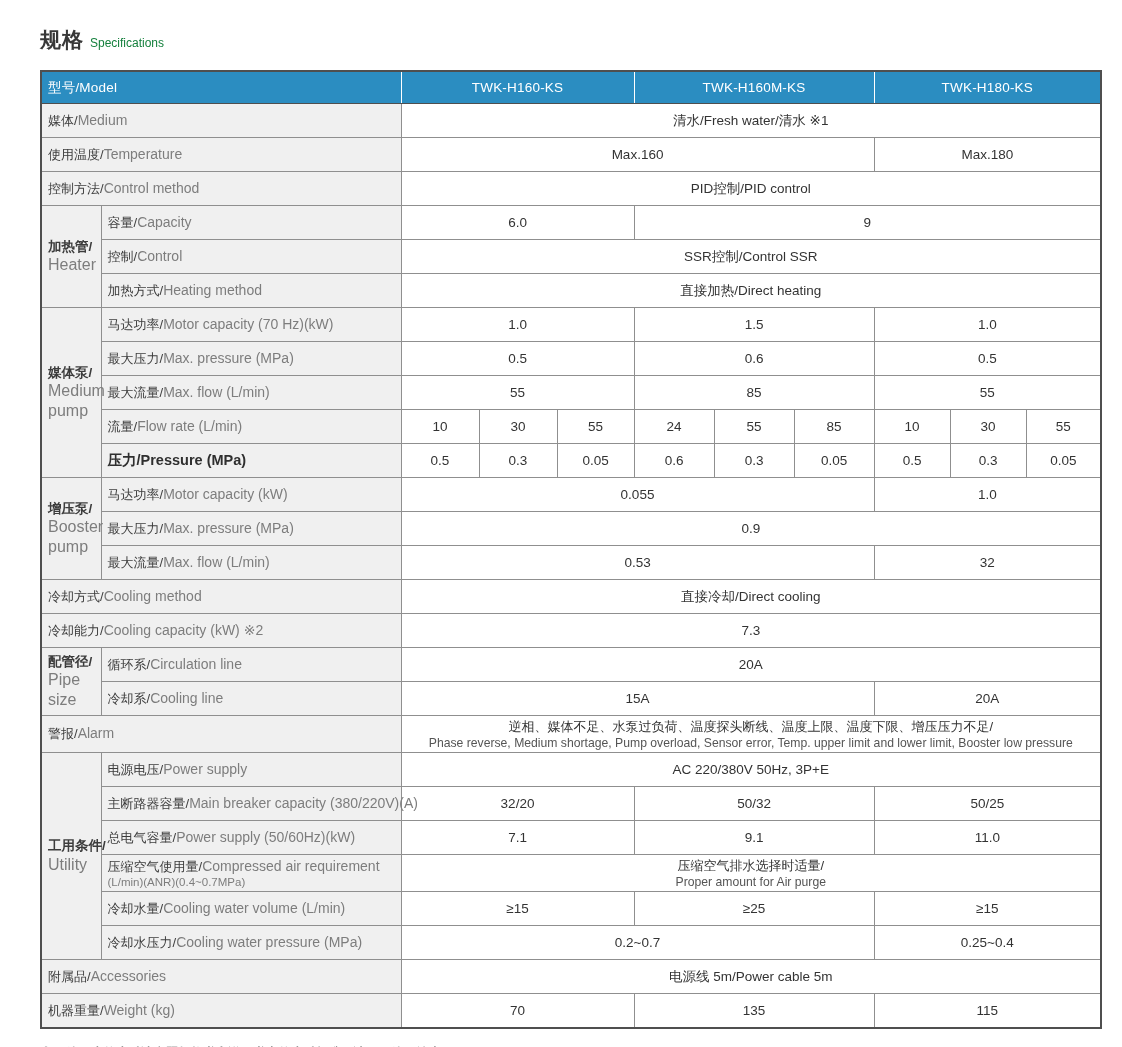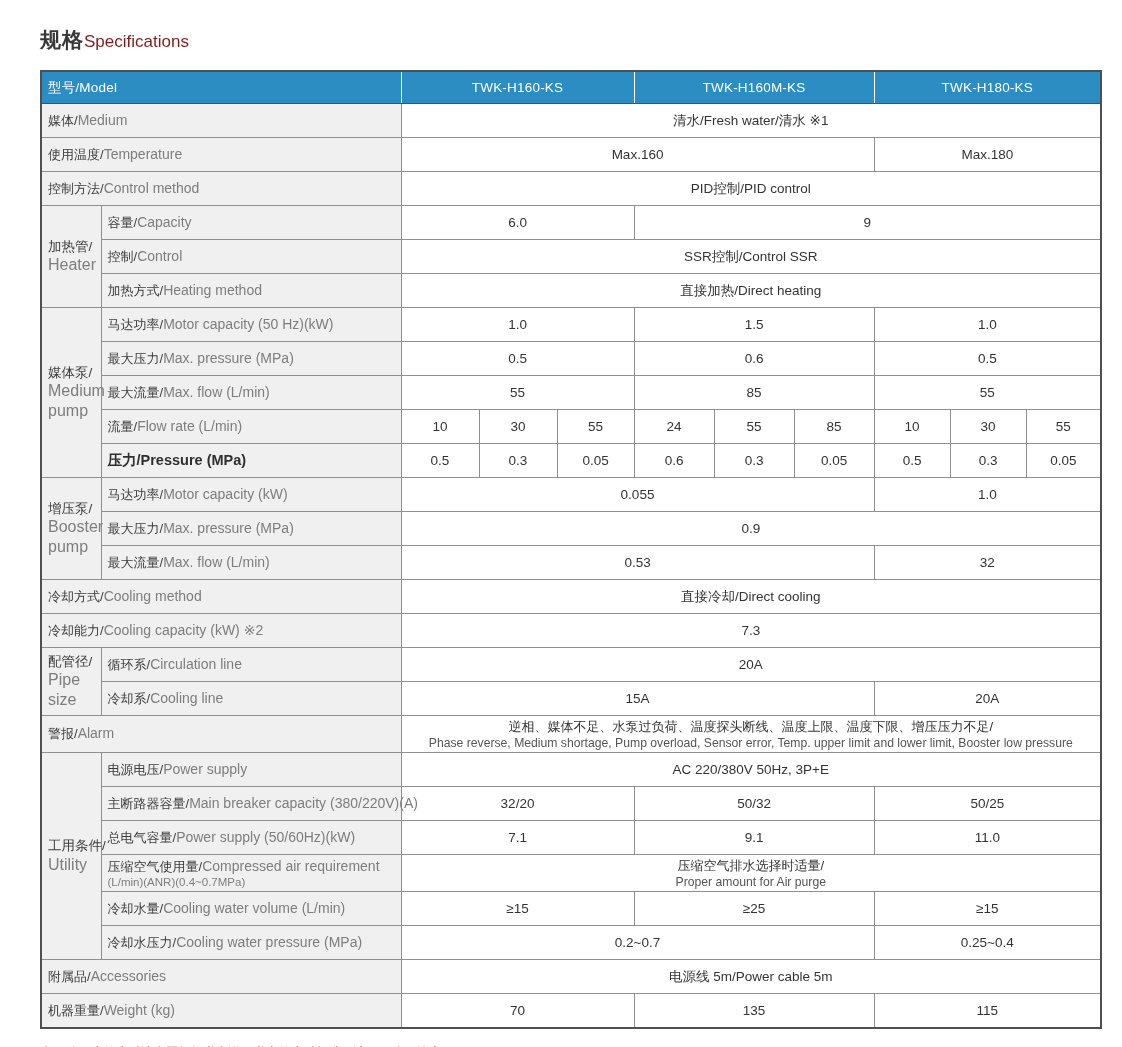--- a/index.html
+++ b/index.html
@@ -6,21 +6,21 @@
   body{
     width:1122px;height:1047px;overflow:hidden;
     font-family:"Liberation Sans","DejaVu Sans",sans-serif;
     color:#3a3a3a;
   }
   .page{padding:26px 20px 0 40px;}
 
   
   .title{margin:0 0 16px 0;}
   .title .t-zh{font-size:21px;font-weight:bold;color:#383838;letter-spacing:1px;}
-  .title .t-en{font-size:17px;color:#7f1d1d;}
+  .title .t-en{font-size:12px;color:#15803d;margin-left:6px;}
 
   
   table.specs{
     width:1060px;border-collapse:collapse;table-layout:fixed;
     border:2px solid #4f4f4f;
   }
   table.specs td{
     border:1px solid #8f8f8f;
     height:29px;padding:2px 6px;vertical-align:middle;
     font-size:13.5px;color:#333333;
@@ -35,21 +35,21 @@
   td.lbl{
     background:#F0F0F0;text-align:left;padding-left:9px;white-space:nowrap;
   }
   td.lbl .zh{font-weight:normal;color:#3c3c3c;font-size:13px;}
   td.lbl .en{color:#7d7d7d;font-size:14px;}
   td.lbl.strong .zh,td.lbl.strong .en{color:#2f2f2f;font-weight:bold;font-size:14.5px;}
   td.grp{
     background:#F0F0F0;text-align:left;padding:2px 3px 2px 6px;
     font-size:12px;line-height:1.2;white-space:nowrap;
   }
-  td.grp .zh{font-weight:normal;color:#3c3c3c;}
+  td.grp .zh{font-weight:bold;color:#3c3c3c;}
   td.grp .en{display:block;color:#7d7d7d;font-size:16px;white-space:normal;}
   td.val{background:#ffffff;text-align:center;}
   td.tall{height:54px;}
   td.tall2{height:46px;}
   .vline1{font-size:13px;}
   .vline2{font-size:12.2px;color:#555555;white-space:nowrap;}
   .lbl .sub{display:block;color:#7d7d7d;font-size:11.5px;font-weight:normal;}
 
   
   .notes{margin-top:15px;width:1078px;}
@@ -113,21 +113,21 @@
       <td class="lbl"><span class="zh">控制/</span><span class="en">Control</span></td>
       <td colspan="9" class="val">SSR控制/Control SSR</td>
     </tr>
     <tr>
       <td class="lbl"><span class="zh">加热方式/</span><span class="en">Heating method</span></td>
       <td colspan="9" class="val">直接加热/Direct heating</td>
     </tr>
 
     <tr>
       <td rowspan="5" class="grp"><span class="zh">媒体泵/</span><span class="en">Medium pump</span></td>
-      <td class="lbl"><span class="zh">马达功率/</span><span class="en">Motor capacity (50 Hz)(kW)</span></td>
+      <td class="lbl"><span class="zh">马达功率/</span><span class="en">Motor capacity (70 Hz)(kW)</span></td>
       <td colspan="3" class="val">1.0</td>
       <td colspan="3" class="val">1.5</td>
       <td colspan="3" class="val">1.0</td>
     </tr>
     <tr>
       <td class="lbl"><span class="zh">最大压力/</span><span class="en">Max. pressure (MPa)</span></td>
       <td colspan="3" class="val">0.5</td>
       <td colspan="3" class="val">0.6</td>
       <td colspan="3" class="val">0.5</td>
     </tr>

